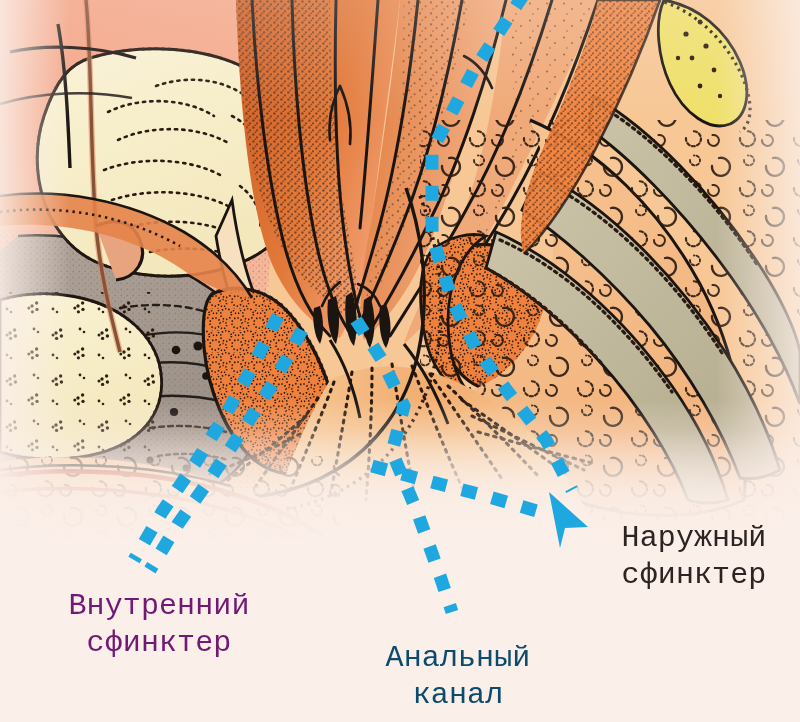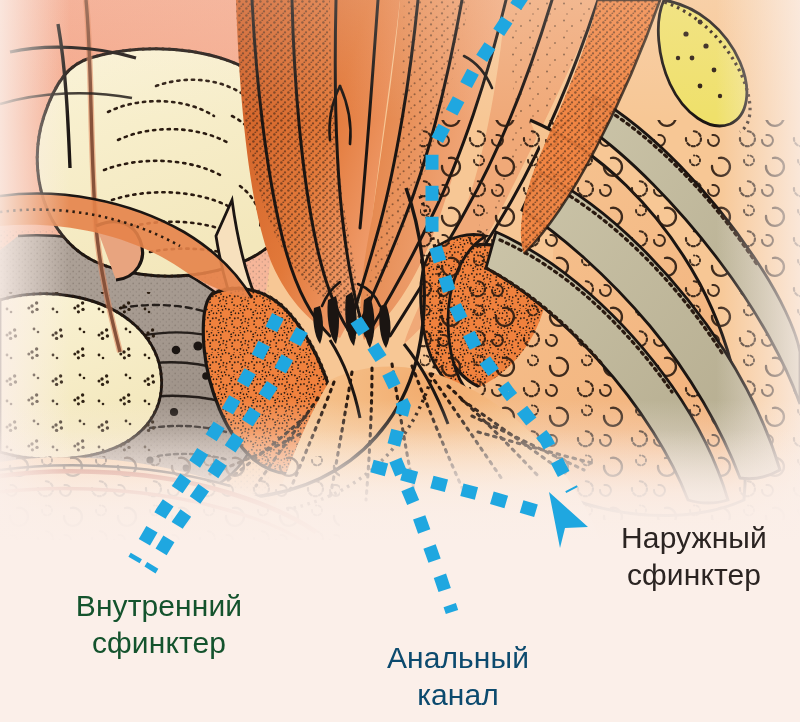--- a/index.html
+++ b/index.html
@@ -15,20 +15,21 @@
   #art,#overlay{position:absolute;left:0;top:0;width:800px;height:722px;}
   .lbl{
     position:absolute;
     color:#2b2422;
     font-size:30px;
     line-height:1.22;
     text-align:center;
     white-space:pre-line;
     letter-spacing:.1px;
     font-weight:400;
+    font-family:Liberation Mono, monospace;
   }
   #lbl-internal{left:34px;  top:588px; width:250px;}
   #lbl-canal{   left:348px; top:640px; width:220px;}
   #lbl-external{left:588px; top:520px; width:212px;}
 </style>
 </head>
 <body style="background: rgb(251, 239, 233);">
 
 <div id="stage">
 
@@ -399,21 +400,21 @@
       <path d="M356,320 L382,360 L404,406 L392,452 L418,514 L440,576 L452,612"></path>
 
       <path d="M372,466 L424,480 L486,496 L540,512"></path>
     </g>
 
     <g>
       <path d="M549,492 L588,527 L565,528 L560,548 Z" fill="#1fa7e0"></path>
     </g>
   </svg>
 
-  <div class="lbl" id="lbl-internal" style="color: #14532d;">Внутренний
+  <div class="lbl" id="lbl-internal" style="color: #701a75;">Внутренний
 сфинктер</div>
 
   <div class="lbl" id="lbl-canal" style="color: #0c4a6e;">Анальный
 канал</div>
 
   <div class="lbl" id="lbl-external" style="color: rgb(43, 36, 34);">Наружный
 сфинктер</div>
 
 </div>
 

